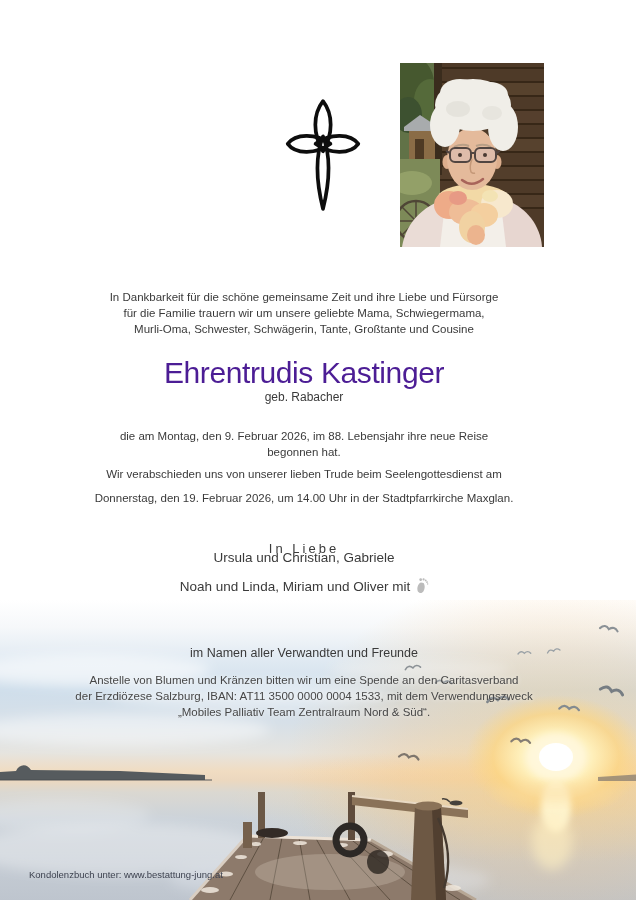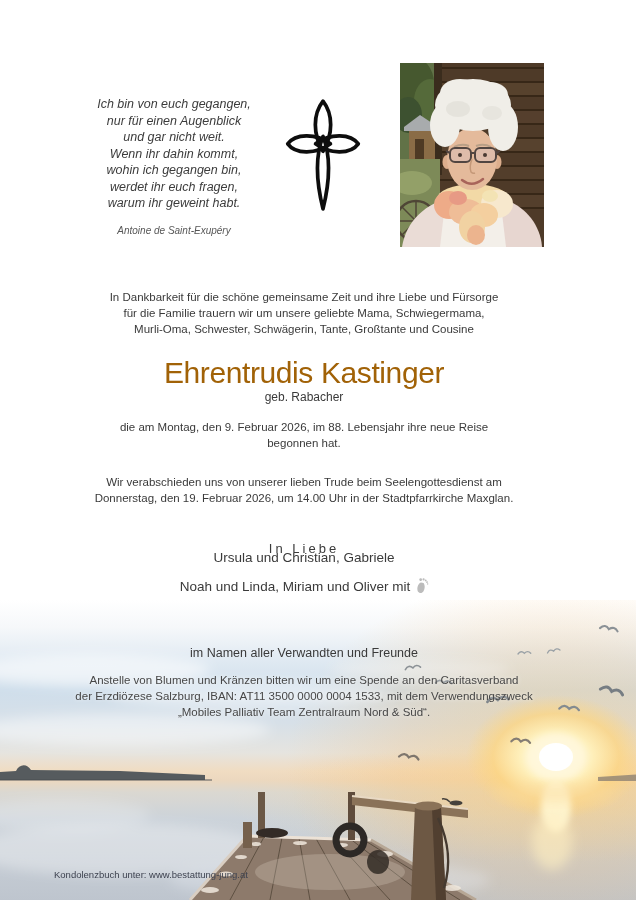--- a/index.html
+++ b/index.html
@@ -16,33 +16,33 @@
   .quote-attribution{margin-top:11px;font-size:10px;color:#575757;font-style:italic;}
 
   
   .cross-wrap{position:absolute;left:284px;top:97px;width:78px;height:116px;}
 
   
   .photo-wrap{position:absolute;left:400px;top:63px;width:144px;height:184px;overflow:hidden;}
 
   
   .intro{top:289px;font-size:11.5px;line-height:16px;}
-  .name{top:356px;font-size:30px;letter-spacing:-0.4px;color:#a16207;}
+  .name{top:356px;font-size:30px;letter-spacing:-0.4px;color:#4c1d95;}
   .maiden{top:390px;font-size:12px;}
-  .death-notice{top:419px;font-size:11.5px;line-height:16px;}
-  .farewell{top:474px;font-size:11.5px;line-height:16px;}
+  .death-notice{top:428px;font-size:11.5px;line-height:16px;}
+  .farewell{top:462px;font-size:11.5px;line-height:24px;}
   .in-liebe{top:541px;font-size:13px;letter-spacing:3px;}
   .family-line{font-size:13.5px;line-height:16.5px;}
   .fl1{top:550px;}
   .fl2{top:577px;}
   .fl3{top:604px;}
   .family-closing{top:646px;font-size:12.5px;}
   .donation{top:672px;font-size:11.5px;line-height:16px;color:#474747;z-index:3;
     text-shadow:0 0 5px rgba(255,255,255,.75);}
-  .condolence{position:absolute;left:54px;top:869px;font-size:9.5px;color:#3e4350;z-index:3;}
+  .condolence{position:absolute;left:29px;top:869px;font-size:9.5px;color:#3e4350;z-index:3;}
 
   .foot-icon{display:inline-block;vertical-align:-3px;margin-left:5px;transform:rotate(14deg);}
 
   
   .lake{
     position:absolute;left:0;top:600px;width:636px;height:300px;z-index:0;
     background:
       radial-gradient(ellipse 90px 62px at 556px 157px, rgba(255,255,255,0.98), rgba(255,241,188,0.95) 40%, rgba(253,214,130,0.72) 70%, rgba(253,214,130,0) 100%),
       radial-gradient(ellipse 270px 190px at 556px 163px, rgba(252,204,120,0.50), rgba(250,190,110,0.24) 58%, rgba(250,190,110,0) 100%),
       radial-gradient(ellipse 330px 60px at 556px 202px, rgba(250,216,152,0.5), rgba(250,216,152,0) 100%),
@@ -149,30 +149,20 @@
         <path d="M0,4 Q4,-1.5 8.5,3 Q13,-1.5 17,3" stroke="#8b9196" stroke-width="2" transform="translate(601,24) rotate(14) scale(1.05)"></path>
         <path d="M0,4 Q4,-1.5 8.5,3 Q13,-1.5 17,3" stroke="#767d83" stroke-width="2.2" transform="translate(602,84) rotate(18) scale(1.35)"></path>
         <path d="M0,4 Q4,-1.5 8.5,3 Q13,-1.5 17,3" stroke="#857d74" stroke-width="2" transform="translate(512,137) rotate(8) scale(1.1)"></path>
         <path d="M0,4 Q4,-1.5 8.5,3 Q13,-1.5 17,3" stroke="#7e766d" stroke-width="2" transform="translate(400,152) rotate(12) scale(1.15)"></path>
       </g>
     </svg>
   </div>
 
   <div class="texts">
 
-    <div class="quote-block">
-      <div class="pre">Ich bin von euch gegangen,
-nur für einen Augenblick
-und gar nicht weit.
-Wenn ihr dahin kommt,
-wohin ich gegangen bin,
-werdet ihr euch fragen,
-warum ihr geweint habt.</div>
-      <div class="quote-attribution">Antoine de Saint-Exupéry</div>
-    </div>
 
     <div class="cross-wrap">
       <svg width="78" height="116" viewBox="-42 -50 84 124" fill="none" stroke="#0d0d0d" stroke-width="4" stroke-linejoin="round">
         <path d="M 0 8 C -11 -10 -11 -32 0 -46 C 11 -32 11 -10 0 8 Z"></path>
         <path d="M 8 0 C -8 -12 -30 -11 -38 0 C -30 11 -8 12 8 0 Z"></path>
         <path d="M -8 0 C 8 -12 30 -11 38 0 C 30 11 8 12 -8 0 Z"></path>
         <path d="M 0 -8 C -8 12 -8 38 0 70 C 8 38 8 12 0 -8 Z"></path>
       </svg>
     </div>
 

